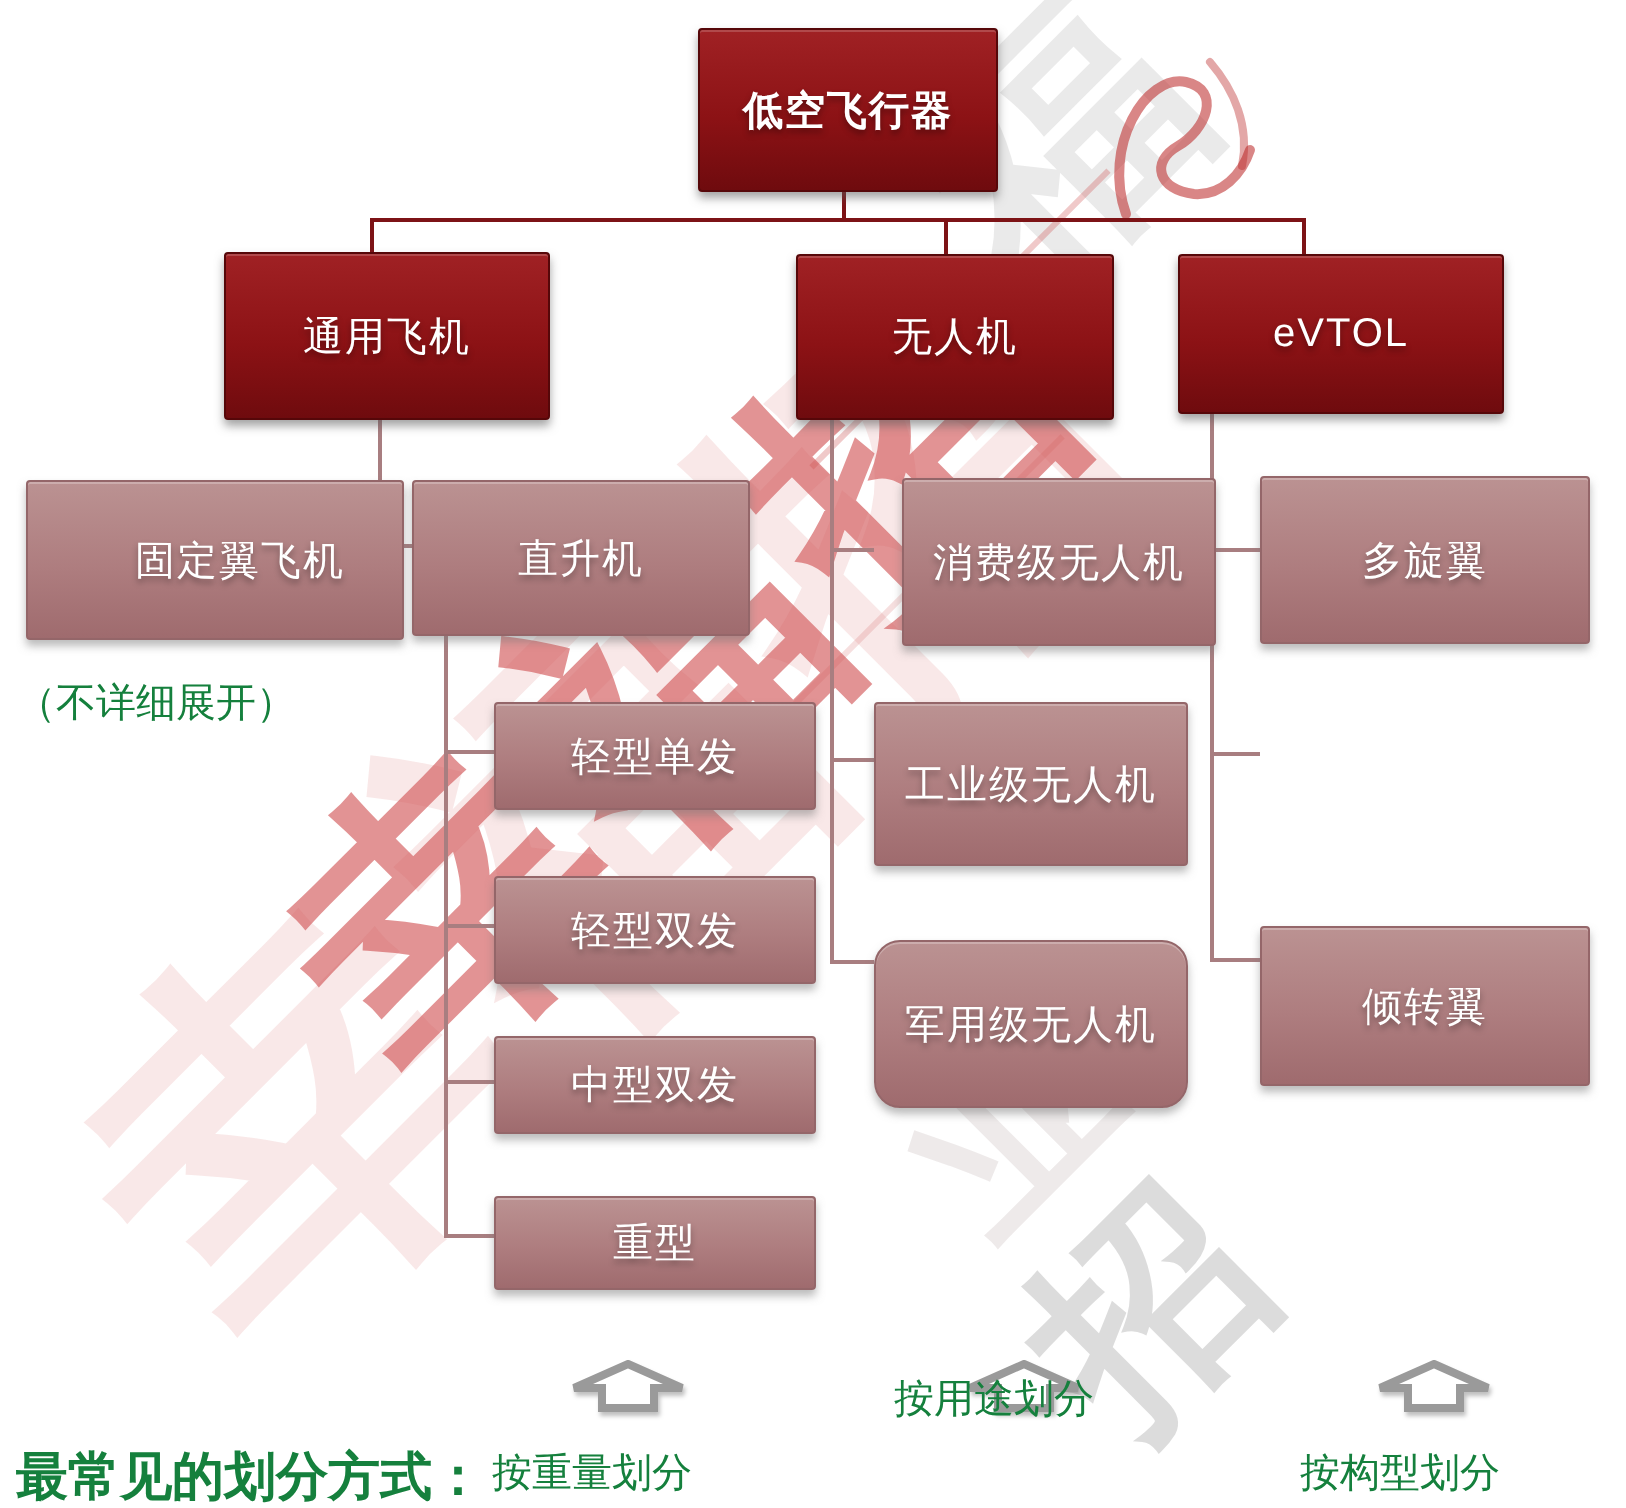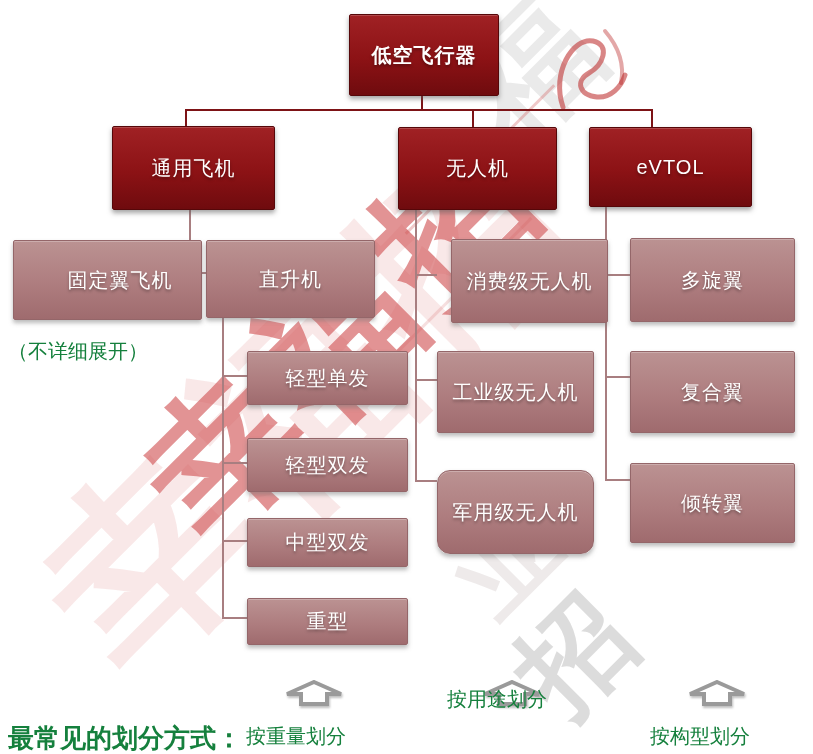--- a/index.html
+++ b/index.html
@@ -92,21 +92,20 @@
   <div class="node light" style="left:247px;top:351px;width:159px;height:52px;">轻型单发</div>
   <div class="node light" style="left:247px;top:438px;width:159px;height:52px;">轻型双发</div>
   <div class="node light" style="left:247px;top:518px;width:159px;height:47px;">中型双发</div>
   <div class="node light" style="left:247px;top:598px;width:159px;height:45px;">重型</div>
 
   <div class="node light" style="left:451px;top:239px;width:155px;height:82px;">消费级无人机</div>
   <div class="node light" style="left:437px;top:351px;width:155px;height:80px;">工业级无人机</div>
   <div class="node light" style="left:437px;top:470px;width:155px;height:82px;border-radius:13px;">军用级无人机</div>
 
   <div class="node light" style="left:630px;top:238px;width:163px;height:82px;">多旋翼</div>
-  <div class="node light" style="left:630px;top:351px;width:163px;height:80px;">复合翼</div>
   <div class="node light" style="left:630px;top:463px;width:163px;height:78px;">倾转翼</div>
 
   <div class="arrow-wrap" style="left:284px;top:680px;">
     <svg width="60" height="26" viewBox="0 0 60 26" style="filter:drop-shadow(1px 2px 1px rgba(0,0,0,0.25));">
       <path d="M30 2 L57 14 L43 14 L43 24 L17 24 L17 14 L3 14 Z" fill="#ffffff" stroke="#9a9a9a" stroke-width="4" stroke-linejoin="miter"></path>
     </svg>
   </div>
   <div class="arrow-wrap" style="left:482px;top:680px;">
     <svg width="60" height="26" viewBox="0 0 60 26" style="filter:drop-shadow(1px 2px 1px rgba(0,0,0,0.25));">
       <path d="M30 2 L57 14 L43 14 L43 24 L17 24 L17 14 L3 14 Z" fill="#ffffff" stroke="#9a9a9a" stroke-width="4" stroke-linejoin="miter"></path>

